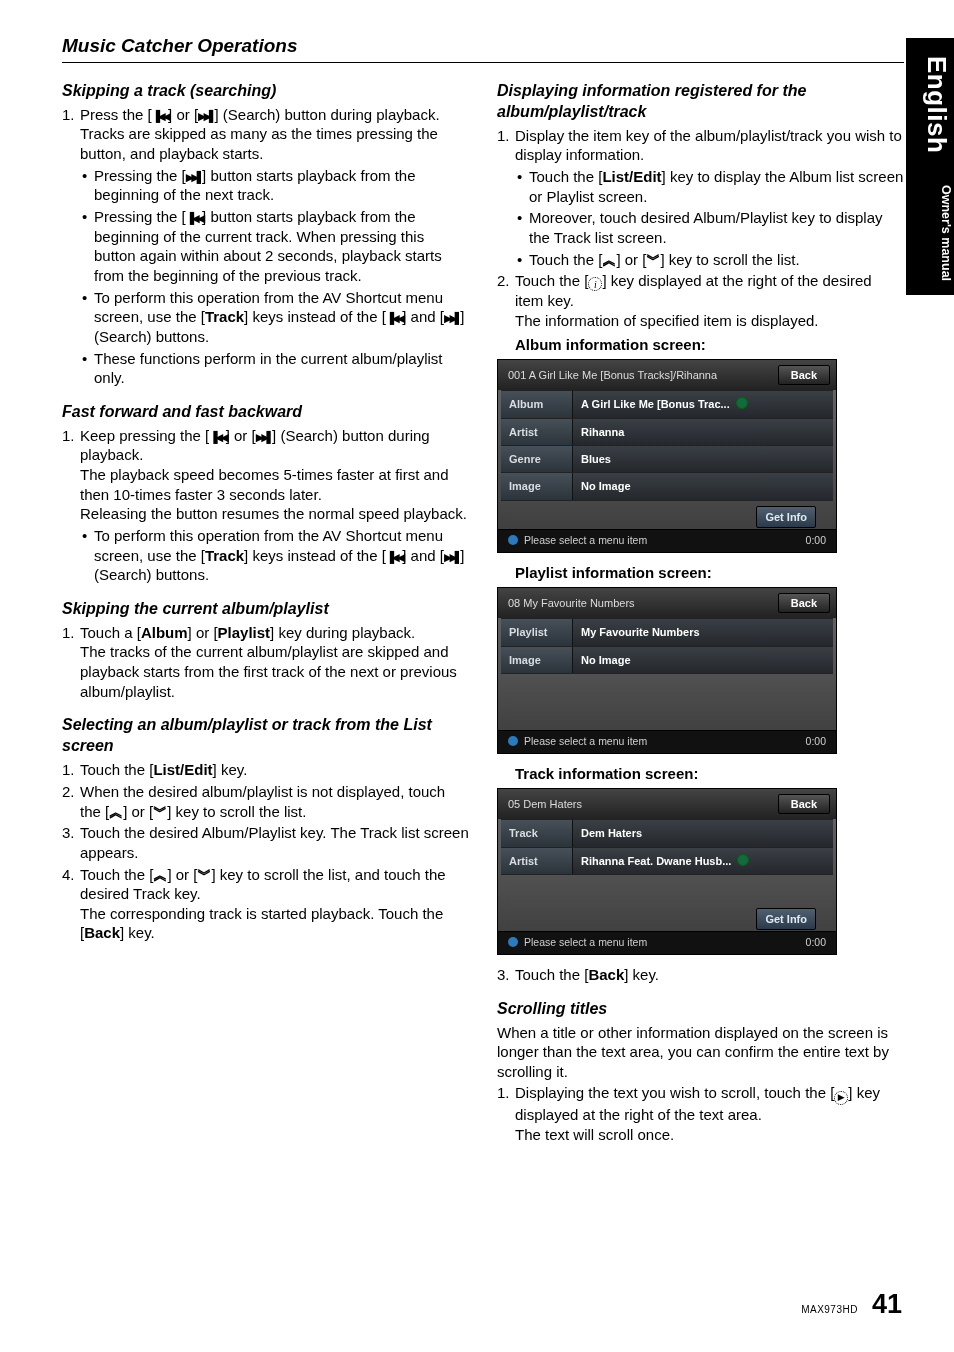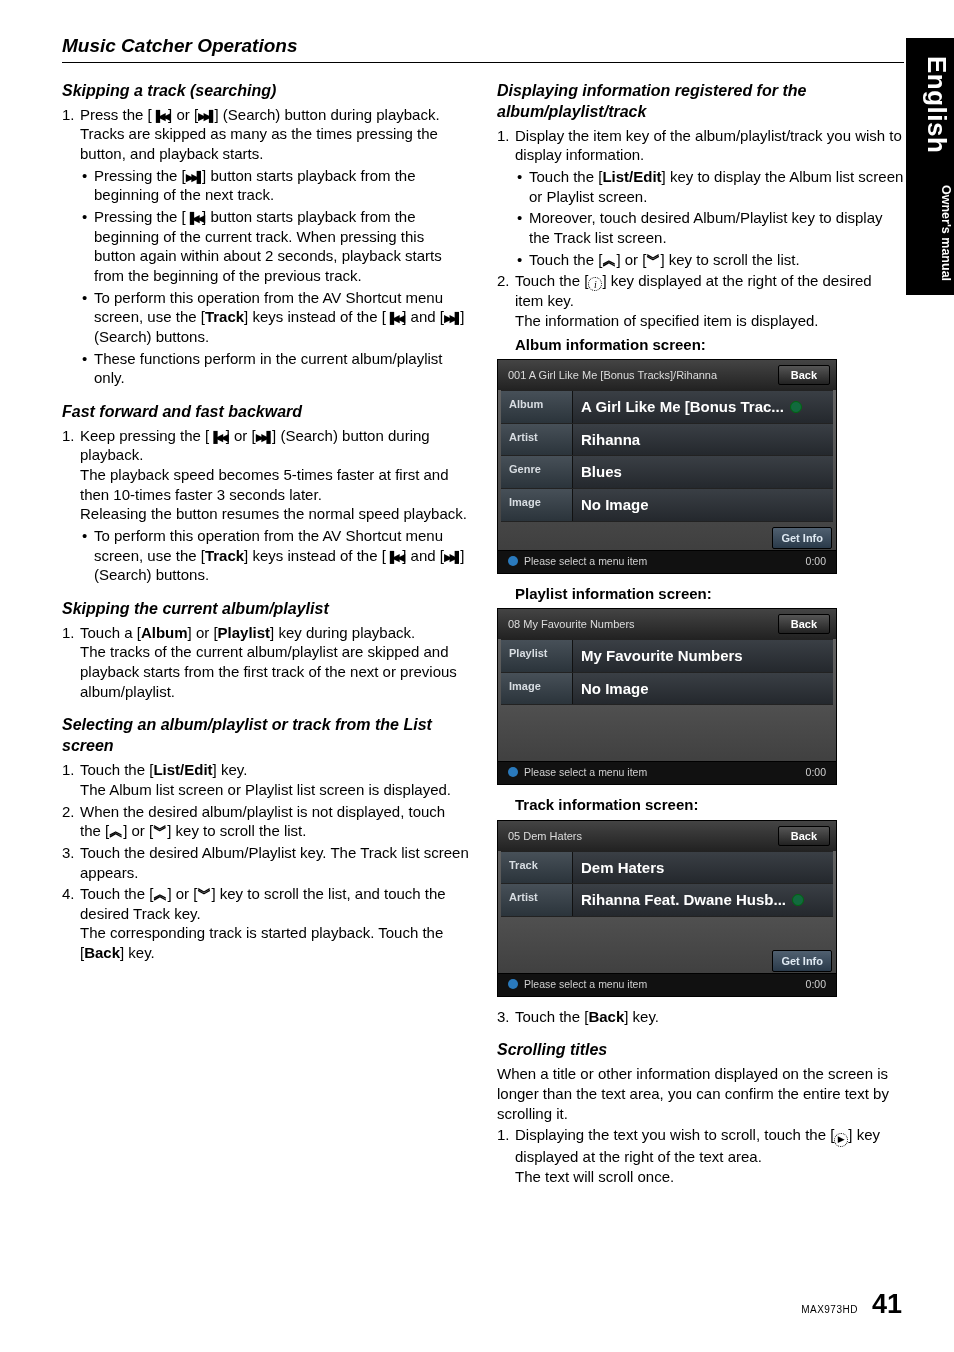--- a/index.html
+++ b/index.html
@@ -112,25 +112,25 @@
     font-weight: bold;
     border-right: 1px solid #111;
     font-size: 11px;
   }
   .screen .cell-value {
     flex: 1;
     background: linear-gradient(#3a3f45, #24282d);
     padding: 6px 8px;
     color: #fff;
     font-weight: bold;
-    font-size: 15px;
-    display:flex; align-items:center; gap:6px;
+    font-size: 11px;
+    display:flex; align-items:flex-start; gap:6px;
   }
   .screen .side-btn-area {
-    position:absolute; right:4px; bottom:24px;
+    position:absolute; right:20px; bottom:24px;
   }
   .screen .getinfo {
     background: linear-gradient(#506070, #2a3a4a);
     border: 1px solid #000;
     color:#dfe9f2;
     padding:4px 8px; font-size:11px; font-weight:bold;
     border-radius:2px;
   }
   .screen .statusbar {
     display:flex; justify-content:space-between; align-items:center;
@@ -207,21 +207,20 @@
         <span><span>Touch a [</span><span class="bold">Album</span><span>] or [</span><span class="bold">Playlist</span><span>] key during playback.</span></span>
         <div class="body-text">The tracks of the current album/playlist are skipped and playback starts from the first track of the next or previous album/playlist.</div>
       </li>
     </ol>
 
     <div class="subhead mt">Selecting an album/playlist or track from the List screen</div>
     <ol class="numlist">
       <li>
         <span class="num">1.</span>
         <span><span>Touch the [</span><span class="bold">List/Edit</span><span>] key.</span></span>
-        <div class="body-text">The Album list screen or Playlist list screen is displayed.</div>
       </li>
       <li>
         <span class="num">2.</span>
         <span><span>When the desired album/playlist is not displayed, touch the [</span><span class="icon icon-up"></span><span>] or [</span><span class="icon icon-down"></span><span>] key to scroll the list.</span></span>
       </li>
       <li>
         <span class="num">3.</span>
         <span class="body-text">Touch the desired Album/Playlist key. The Track list screen appears.</span>
       </li>
       <li>

